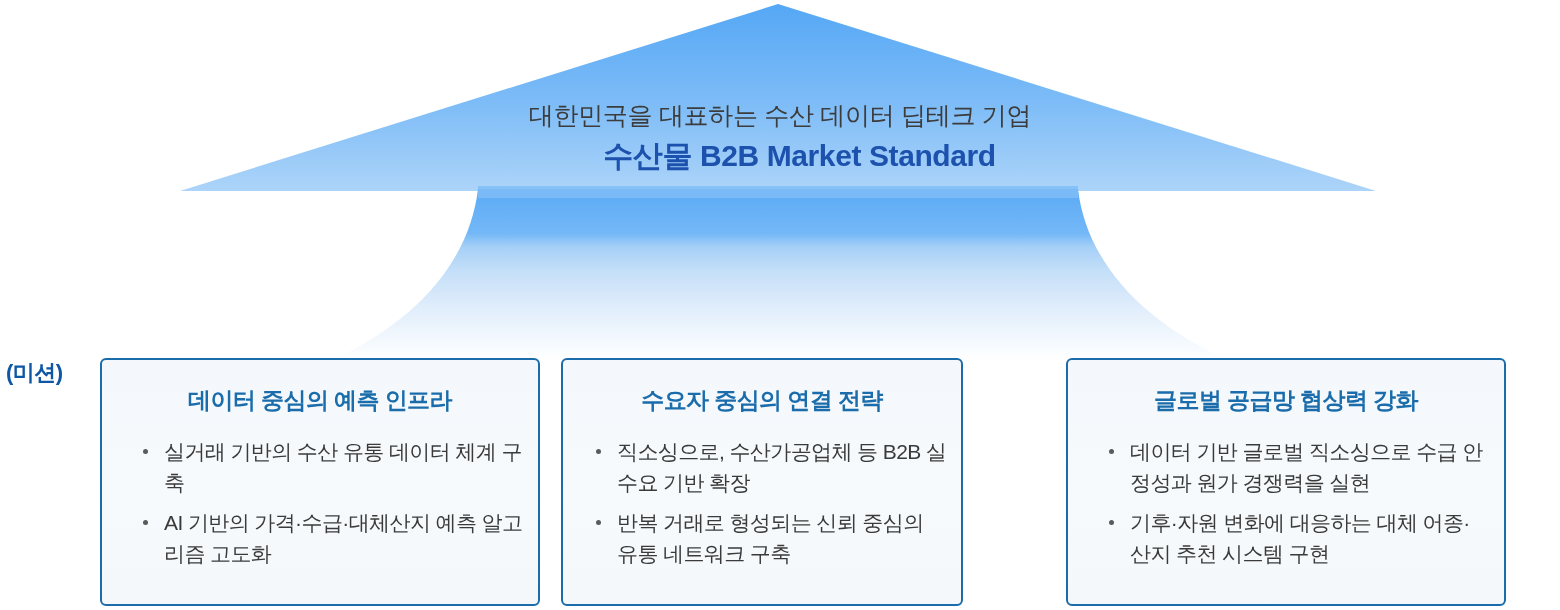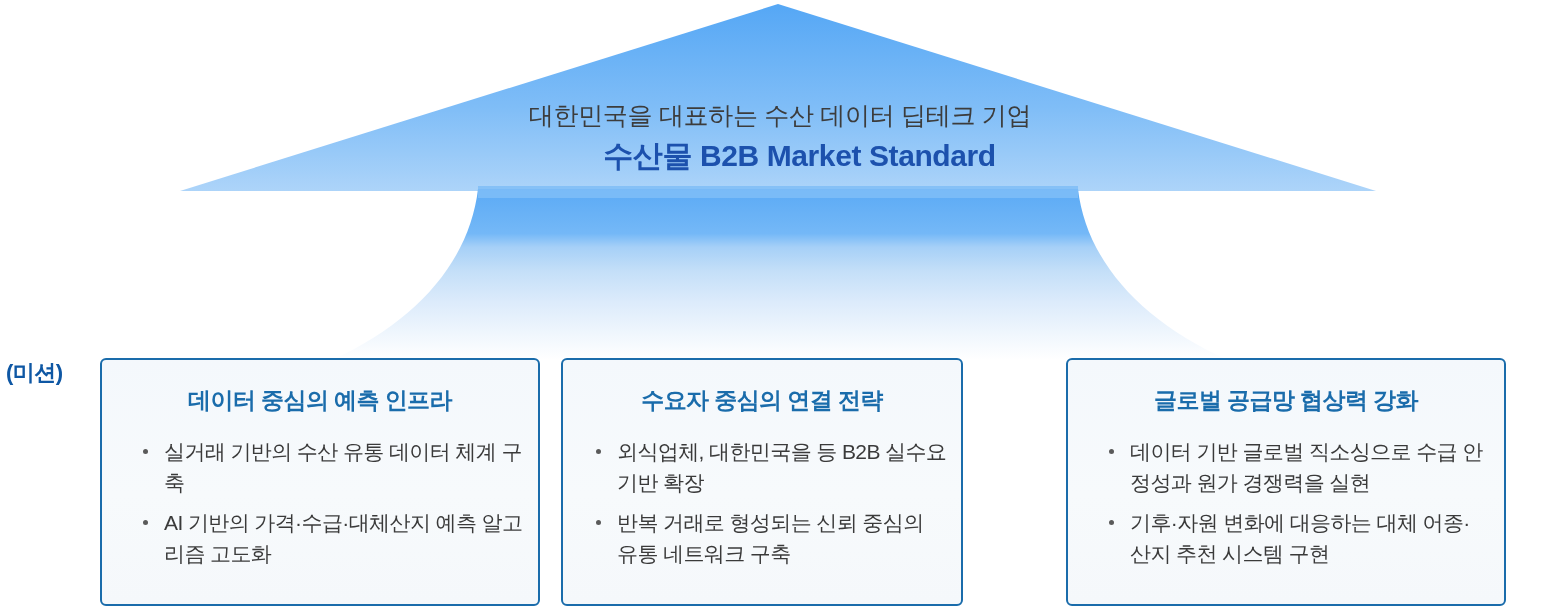--- a/index.html
+++ b/index.html
@@ -173,21 +173,21 @@
         <span>AI 기반의 가격·수급·대체산지 예측 알고리즘 고도화</span>
       </li>
     </ul>
   </div>
 
   <div class="card" id="card-2">
     <div class="card-title">수요자 중심의 연결 전략</div>
     <ul class="bullets">
       <li>
         <span class="dot"></span>
-        <span>외식업체, 대한민국을 등 B2B 실수요 기반 확장</span>
+        <span>직소싱으로, 수산가공업체 등 B2B 실수요 기반 확장</span>
       </li>
       <li>
         <span class="dot"></span>
         <span>반복 거래로 형성되는 신뢰 중심의 유통 네트워크 구축</span>
       </li>
     </ul>
   </div>
 
   <div class="card" id="card-3">
     <div class="card-title">글로벌 공급망 협상력 강화</div>

